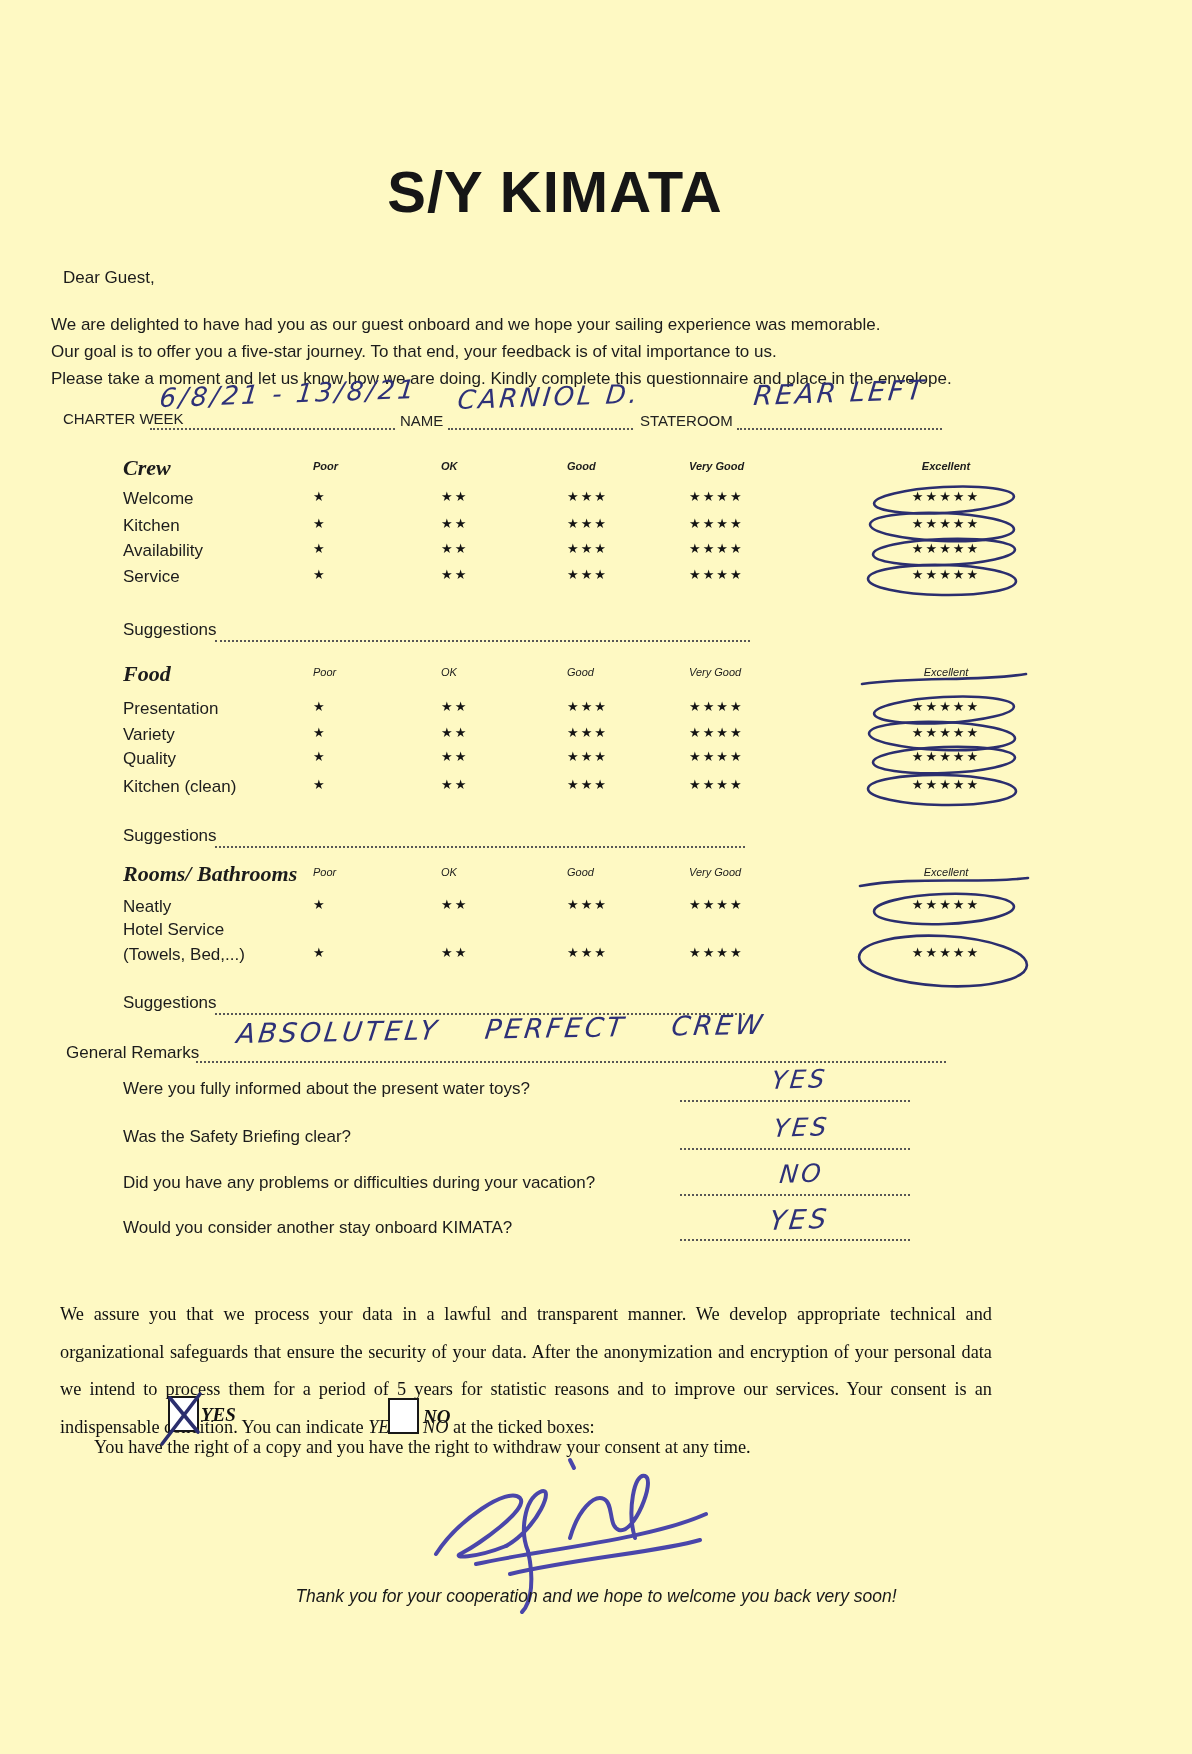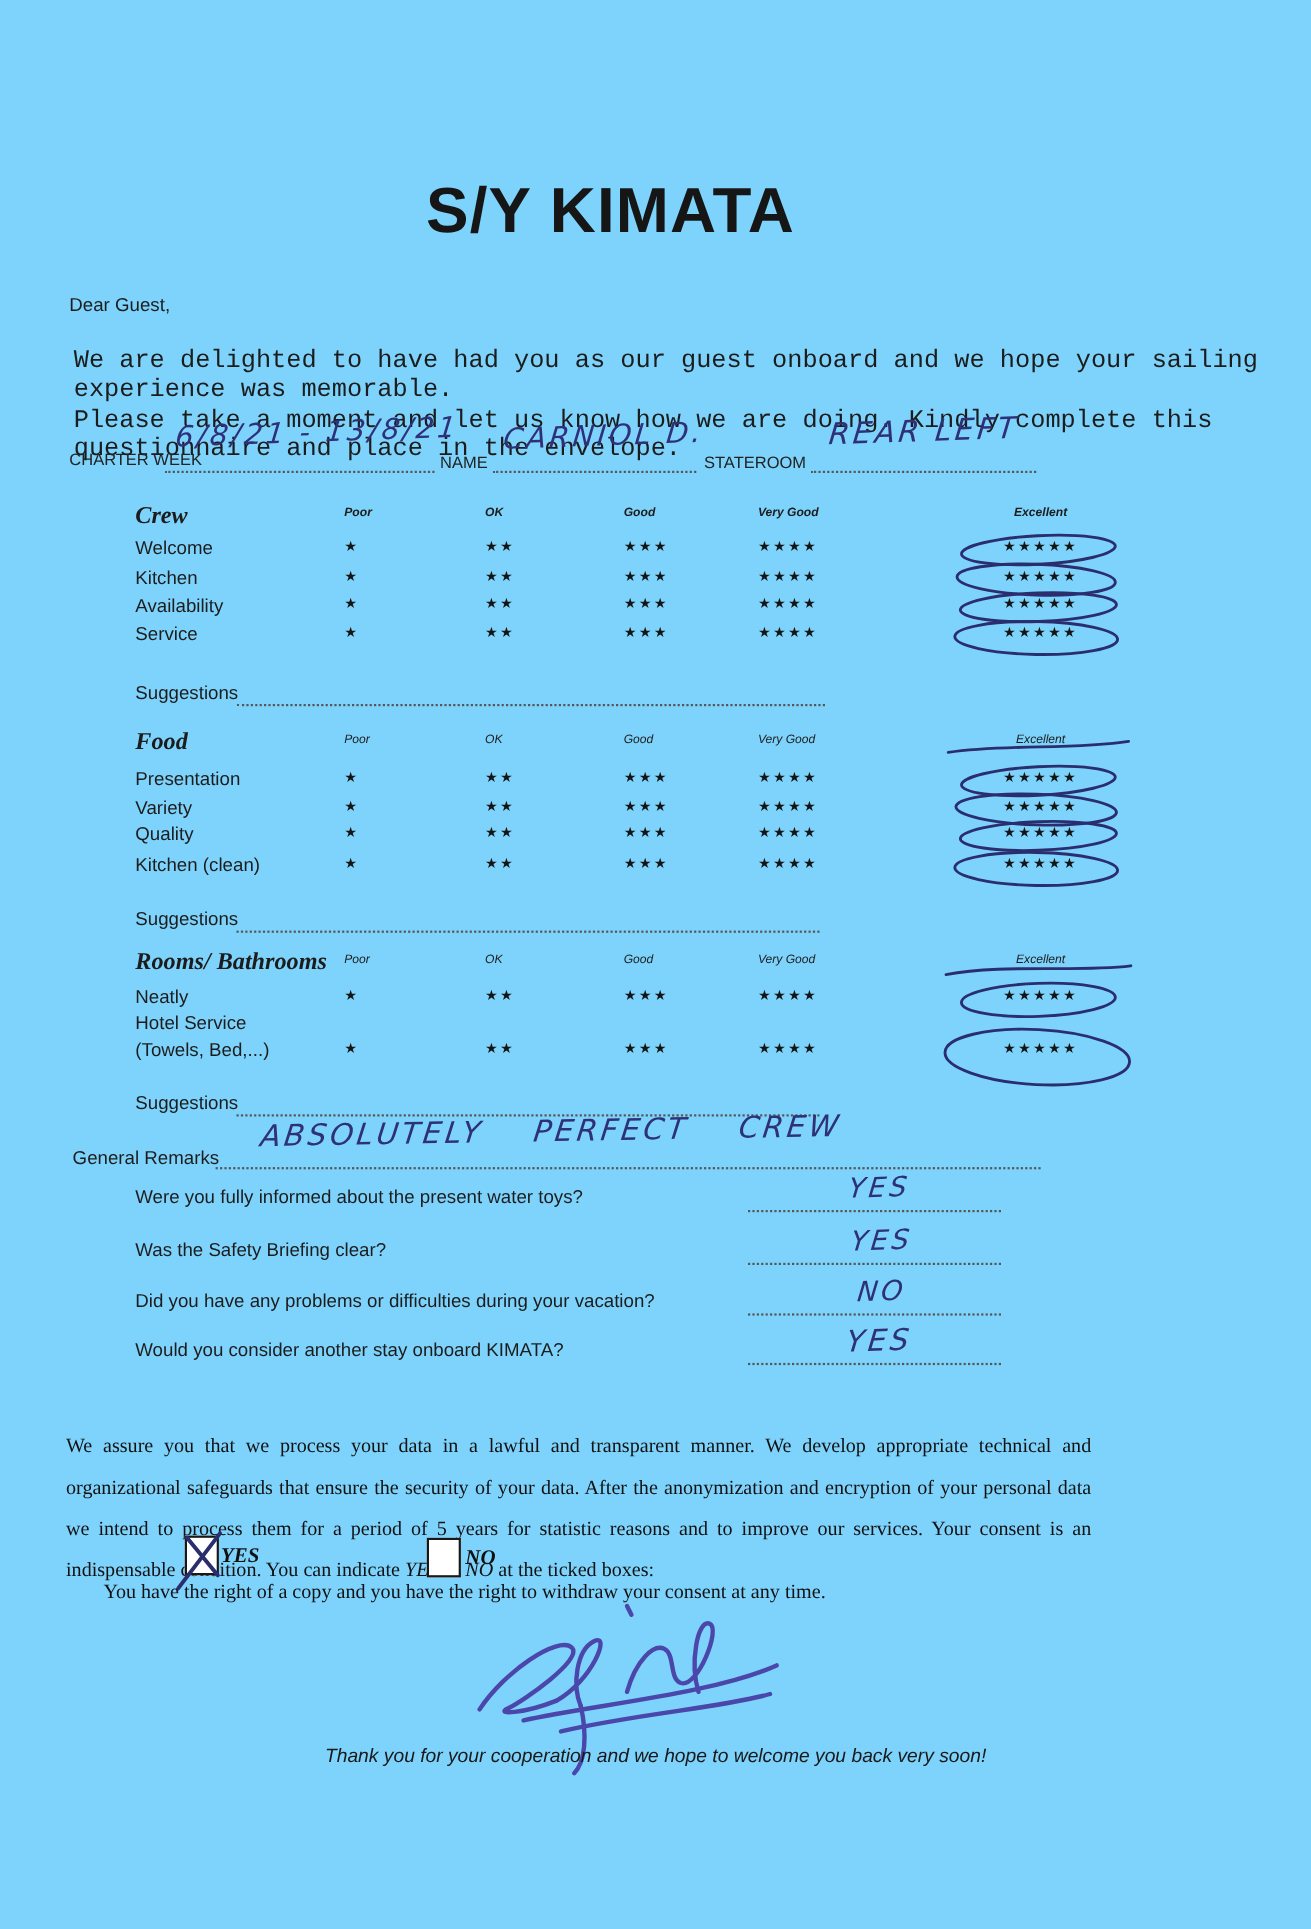--- a/index.html
+++ b/index.html
@@ -1,22 +1,22 @@
 <!DOCTYPE html>
 <html><head>
 <meta charset="utf-8">
 <style>
   html,body{margin:0;padding:0;background:#ffffff;}
-  .page{position:relative;width:1192px;height:1754px;background:#7dd3fc;overflow:hidden;
+  .page{position:relative;width:1192px;height:1754px;background:#fef9c3;overflow:hidden;
         font-family:"Liberation Sans",sans-serif;color:#1c1c1c;}
   .abs{position:absolute;}
   
   .title{top:158px;left:0;width:1110px;text-align:center;font-size:58px;font-weight:600;letter-spacing:1px;color:#161616;}
   .greet{left:63px;top:268px;font-size:17px;}
-  .intro-line{left:67px;font-size:23px;font-family:Liberation Mono, monospace;}
+  .intro-line{left:51px;font-size:17px;}
   
   .flabel{font-size:15px;color:#222;}
   .dots{border-bottom:2px dotted #575757;height:18px;}
   .hw{font-family:"DejaVu Sans",sans-serif;font-style:italic;color:#2e3178;letter-spacing:3px;
       transform:rotate(-2deg) skewX(-8deg);transform-origin:left bottom;white-space:nowrap;}
   
   .trow{position:absolute;left:123px;width:920px;height:24px;}
   .cl{position:absolute;left:0;font-size:17px;white-space:nowrap;}
   .sect-title{position:absolute;left:0;top:-5px;font-family:"Liberation Serif",serif;
               font-style:italic;font-weight:700;font-size:22px;white-space:nowrap;}
@@ -44,20 +44,21 @@
   .xmark line{stroke:#2b2e6e;stroke-width:3.6;stroke-linecap:round;}
 </style>
 </head>
 <body>
 
 <div class="page">
 
   <div class="abs title">S/Y KIMATA</div>
   <div class="abs greet">Dear Guest,</div>
   <div class="abs intro-line" style="top:315px">We are delighted to have had you as our guest onboard and we hope your sailing experience was memorable.</div>
+  <div class="abs intro-line" style="top:342px">Our goal is to offer you a five-star journey. To that end, your feedback is of vital importance to us.</div>
   <div class="abs intro-line" style="top:369px">Please take a moment and let us know how we are doing. Kindly complete this questionnaire and place in the envelope.</div>
 
   <span class="abs flabel" style="left:63px;top:410px">CHARTER WEEK</span>
   <div class="abs dots" style="left:150px;top:410px;width:245px"></div>
   <span class="abs hw" style="left:158px;top:383px;font-size:26px">6/8/21 - 13/8/21</span>
 
   <span class="abs flabel" style="left:400px;top:412px">NAME</span>
   <div class="abs dots" style="left:448px;top:410px;width:185px"></div>
   <span class="abs hw" style="left:456px;top:385px;font-size:26px">CARNIOL D.</span>
 

